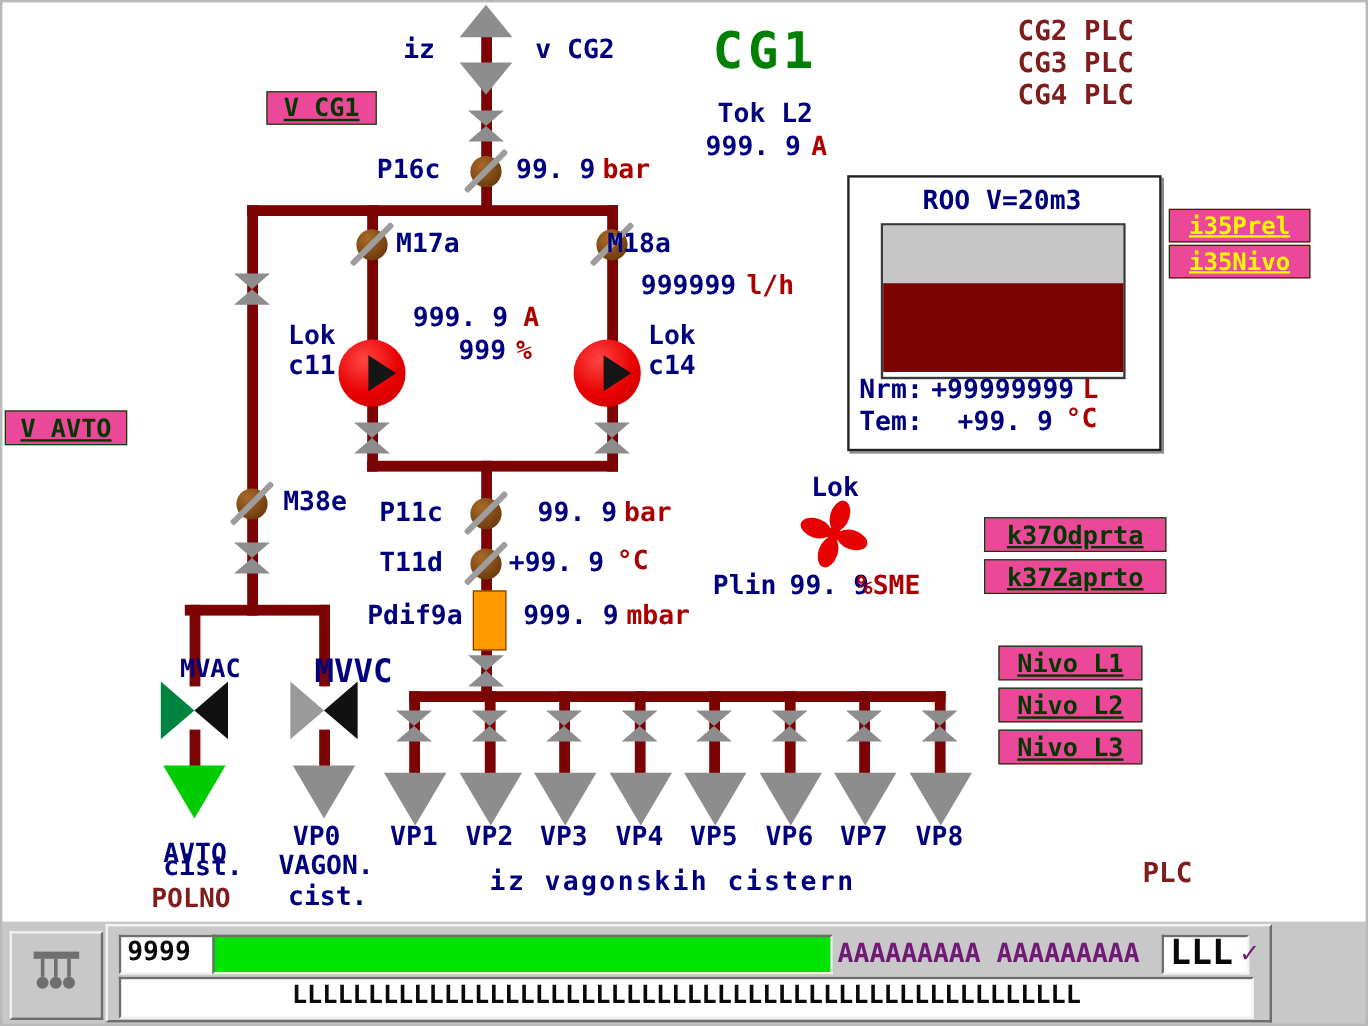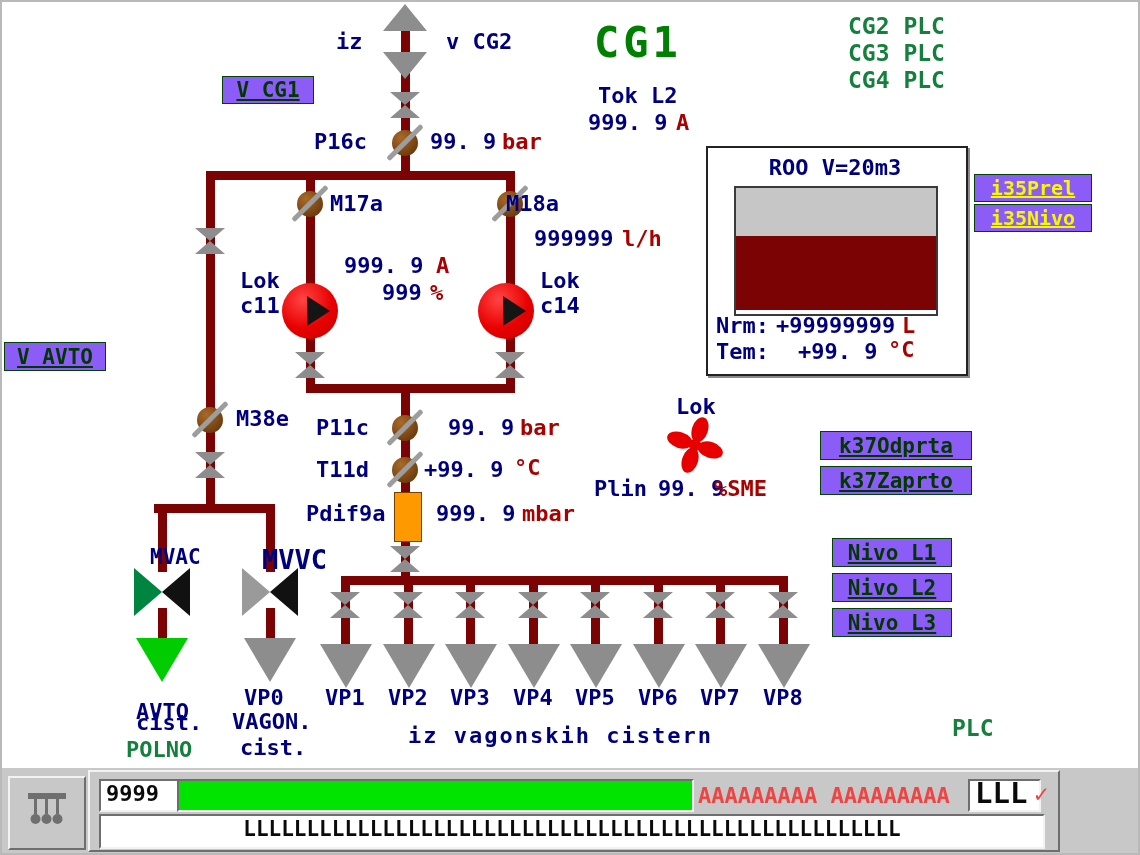--- a/index.html
+++ b/index.html
@@ -2,21 +2,21 @@
 <html><head>
 <meta charset="utf-8">
 <style>
   html,body{margin:0;padding:0}
   body{width:1140px;height:855px;position:relative;background:#ffffff;overflow:hidden;
        font-family:"DejaVu Sans Mono","Liberation Mono",monospace;font-weight:bold}
   .frame{position:absolute;left:0;top:0;width:1136px;height:851px;border:2px solid #b9b9b9;z-index:9;pointer-events:none}
   .pipe{position:absolute;background:#7b0303;z-index:1}
   .lbl{position:absolute;color:#00007f;font-size:22px;white-space:pre;z-index:5;line-height:1.05}
   .unit{color:#aa0000}
-  .redtxt{color:#15803d}
+  .redtxt{color:#7f1d1d}
   .title{position:absolute;color:#008000;font-size:42px;letter-spacing:4px;z-index:5}
   
   .vbow{position:absolute;width:30px;height:26px;z-index:3}
   .vbow i{position:absolute;left:0;width:0;height:0;border-left:15px solid transparent;border-right:15px solid transparent}
   .vbow i.t{top:0;border-top:13px solid #8d8d8d}
   .vbow i.b{bottom:0;border-bottom:13px solid #8d8d8d}
   
   .cvalve{position:absolute;width:26px;height:26px;border-radius:50%;z-index:3;
           background:radial-gradient(circle at 35% 30%,#a86a28,#5a2c06)}
   .cvalve i{position:absolute;left:-11px;top:10px;width:48px;height:5px;background:#9d9d9d;
@@ -26,29 +26,29 @@
   .pump i{position:absolute;left:25px;top:13px;width:0;height:0;
           border-top:15px solid transparent;border-bottom:15px solid transparent;border-left:23px solid #151515}
   .gtri{position:absolute;width:0;height:0;z-index:3;border-left:26px solid transparent;
           border-right:26px solid transparent;border-top:44px solid #8d8d8d}
   .tri-up{position:absolute;width:0;height:0;z-index:3;border-left:22px solid transparent;
           border-right:22px solid transparent;border-bottom:27px solid #8d8d8d}
   .tri-dn{position:absolute;width:0;height:0;z-index:3;border-left:22px solid transparent;
           border-right:22px solid transparent;border-top:27px solid #8d8d8d}
   .hbow{position:absolute;width:56px;height:48px;z-index:3}
   .hbow i{position:absolute;top:0;width:0;height:0;border-top:24px solid transparent;border-bottom:24px solid transparent}
-  .gbtn{position:absolute;z-index:6;background:#8b5cf6;border:1px solid #004400;color:#003800;
+  .gbtn{position:absolute;z-index:6;background:#ec4899;border:1px solid #004400;color:#003800;
           text-decoration:underline;font-size:21px;cursor:pointer;display:flex;align-items:center;
           justify-content:center;font-weight:bold;white-space:pre}
   .orange{position:absolute;background:#ff9900;border:1px solid #7a4000;z-index:3}
   .tankbox{position:absolute;background:#ffffff;border:2px solid #222;box-shadow:2px 2px 0 #8a8a8a;z-index:4}
   .field{position:absolute;background:#ffffff;border:2px solid;border-color:#6e6e6e #f2f2f2 #f2f2f2 #6e6e6e;z-index:7}
   .bar-strip{position:absolute;left:0;top:768px;width:1140px;height:87px;background:#c8c8c8;z-index:2}
   .panel{position:absolute;background:#c8c8c8;border:2px solid;border-color:#f2f2f2 #6e6e6e #6e6e6e #f2f2f2;z-index:6}
-  .btxt{position:absolute;color:#ef4444;font-size:22px;white-space:pre;z-index:8}
+  .btxt{position:absolute;color:#701a75;font-size:22px;white-space:pre;z-index:8}
 </style>
 </head>
 <body>
 
 <div class="frame"></div>
 
 <div class="pipe" style="left:401px;top:30px;width:9px;height:145px"></div>
 <div class="pipe" style="left:206px;top:171px;width:309px;height:9px"></div>
 <div class="pipe" style="left:206px;top:171px;width:9px;height:342px"></div>
 <div class="pipe" style="left:306px;top:171px;width:9px;height:120px"></div>

